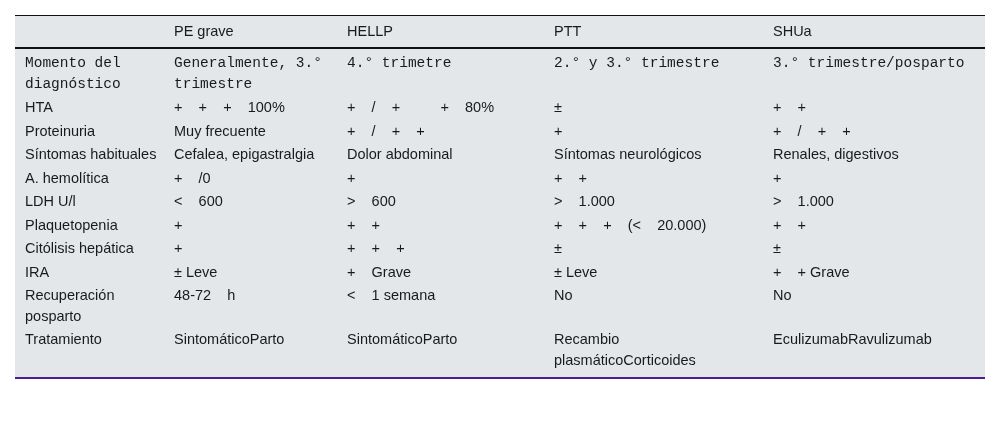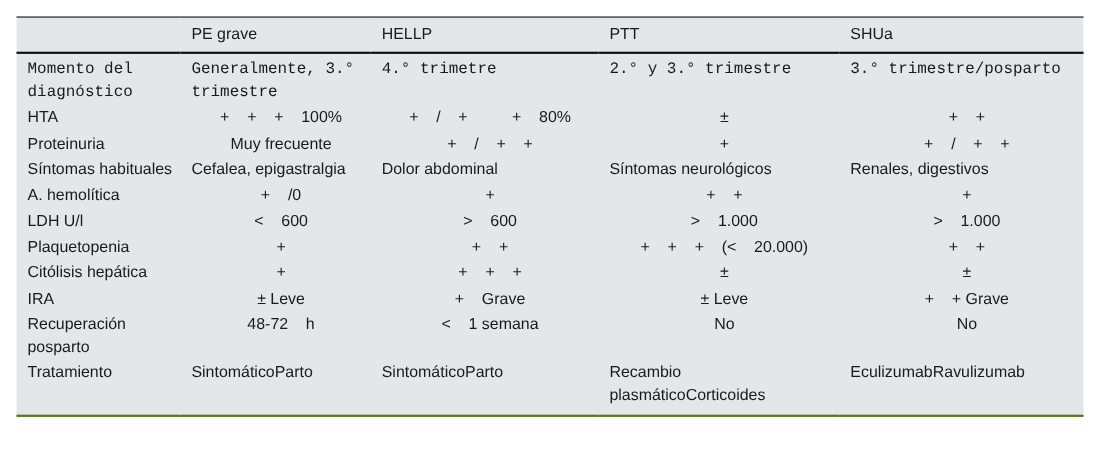--- a/index.html
+++ b/index.html
@@ -25,21 +25,21 @@
       border-collapse: collapse;
       width: 970px;
       background: #e3e7ea;
       table-layout: fixed;
     }
     thead tr {
       border-top: 1px solid #111;
       border-bottom: 2px solid #111;
     }
     tbody tr:last-child {
-      border-bottom: 2px solid #4d7c0f;
+      border-bottom: 2px solid #4c1d95;
     }
     th {
       font-weight: normal;
       text-align: left;
       padding: 6px 0 7px 10px;
       height: 18px;
       line-height: 18px;
       vertical-align: top;
     }
     td {
@@ -48,21 +48,21 @@
       padding: 2px 0 1px 10px;
       line-height: 20.5px;
     }
     tbody tr:first-child td { padding-top: 4px; font-family: Liberation Mono, monospace; }
     tbody tr:last-child td { padding-bottom: 7px; }
     col.c0 { width: 149px; }
     col.c1 { width: 173px; }
     col.c2 { width: 207px; }
     col.c3 { width: 219px; }
     col.c4 { width: 222px; }
-    .pre { white-space: pre; text-align: center; }
+    .pre { white-space: pre; }
     .wrap { white-space: normal; }
   </style>
 </head>
 <body>
 
 <div class="table-wrap">
   <table>
     <colgroup>
       <col class="c0">
         <col class="c1">

